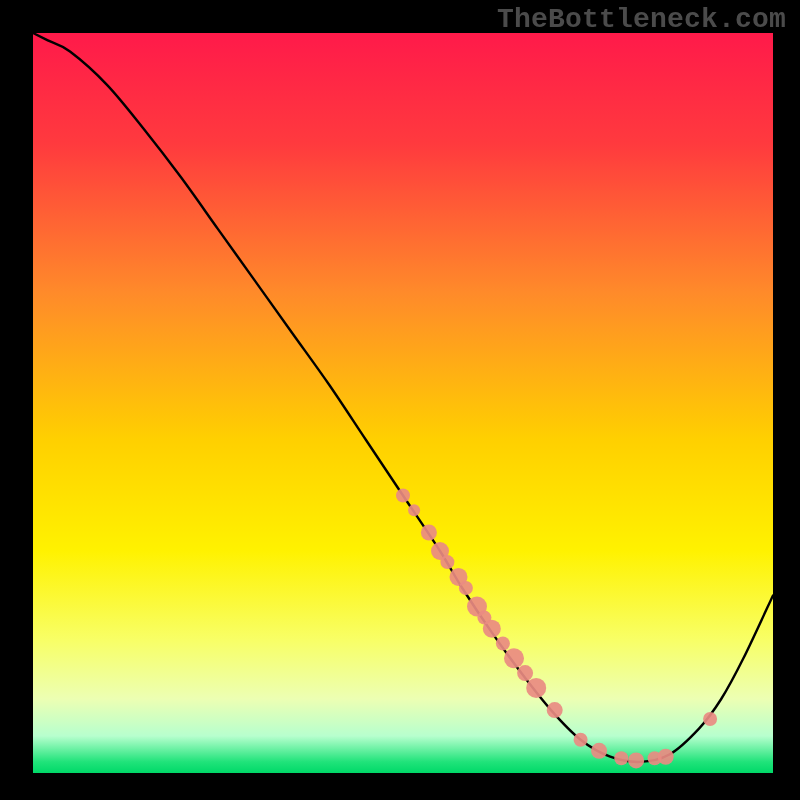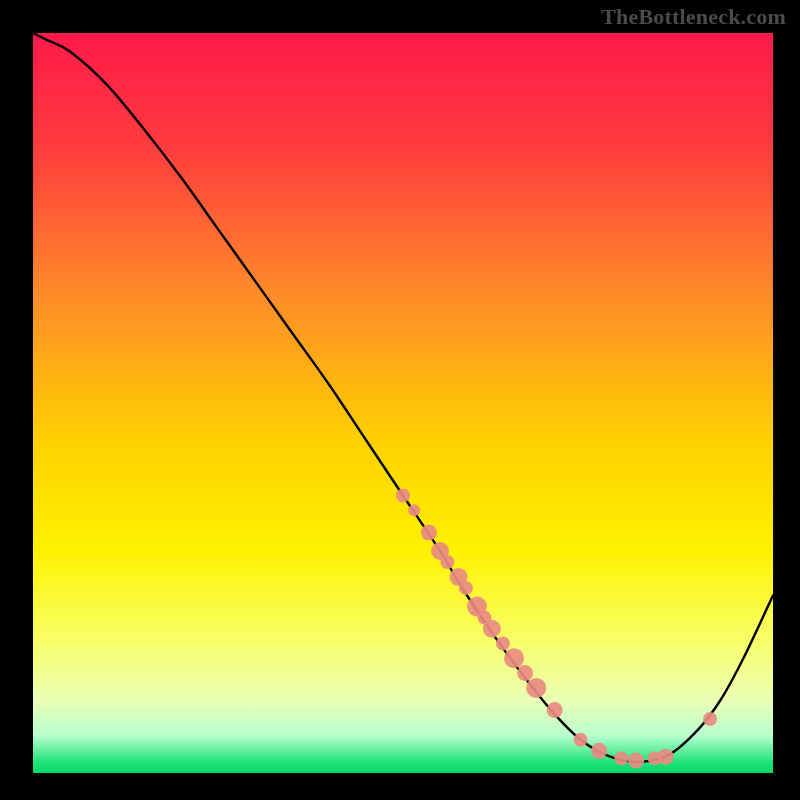--- a/index.html
+++ b/index.html
@@ -13,22 +13,22 @@
   .stage {
     position: relative;
     width: 800px;
     height: 800px;
     background: #000000;
   }
   .watermark {
     position: absolute;
     top: 4px;
     right: 14px;
-    font-family: Liberation Serif, serif;
-    font-size: 22px;
+    font-family: Liberation Mono, monospace;
+    font-size: 28px;
     font-weight: 600;
     color: #4b4b4b;
     letter-spacing: 0.2px;
     user-select: none;
   }
   svg {
     position: absolute;
     left: 0;
     top: 0;
   }

